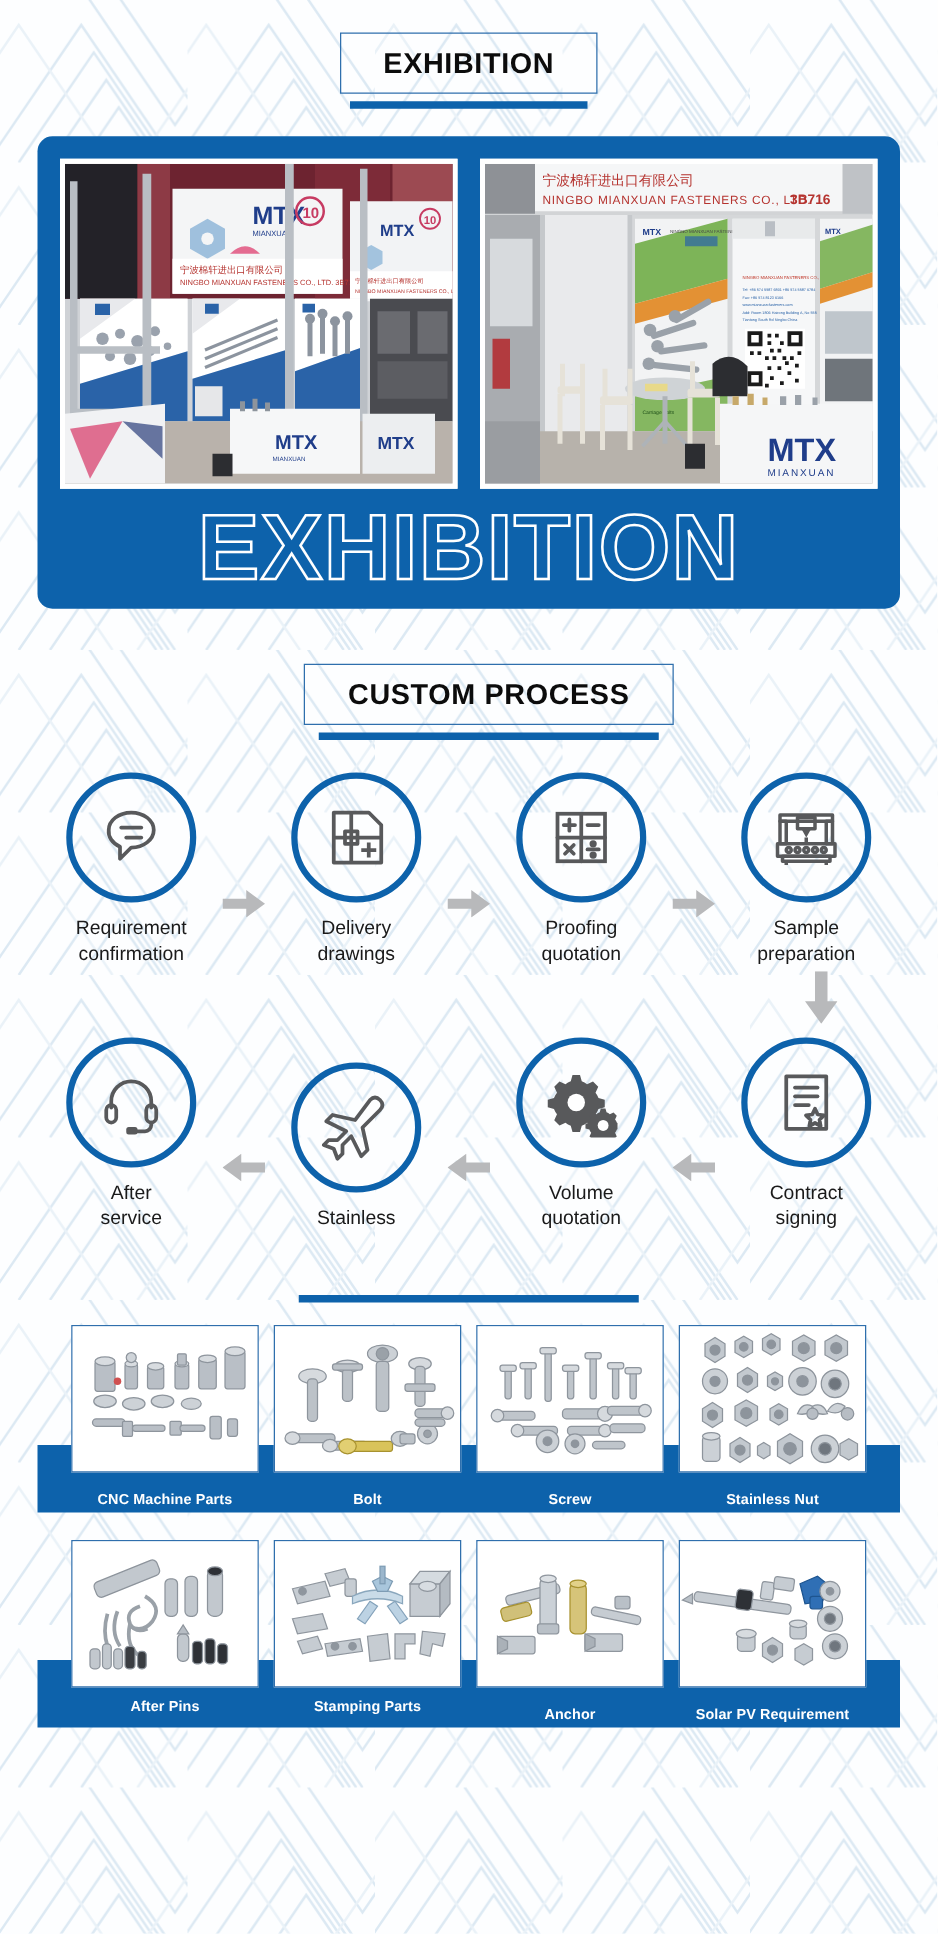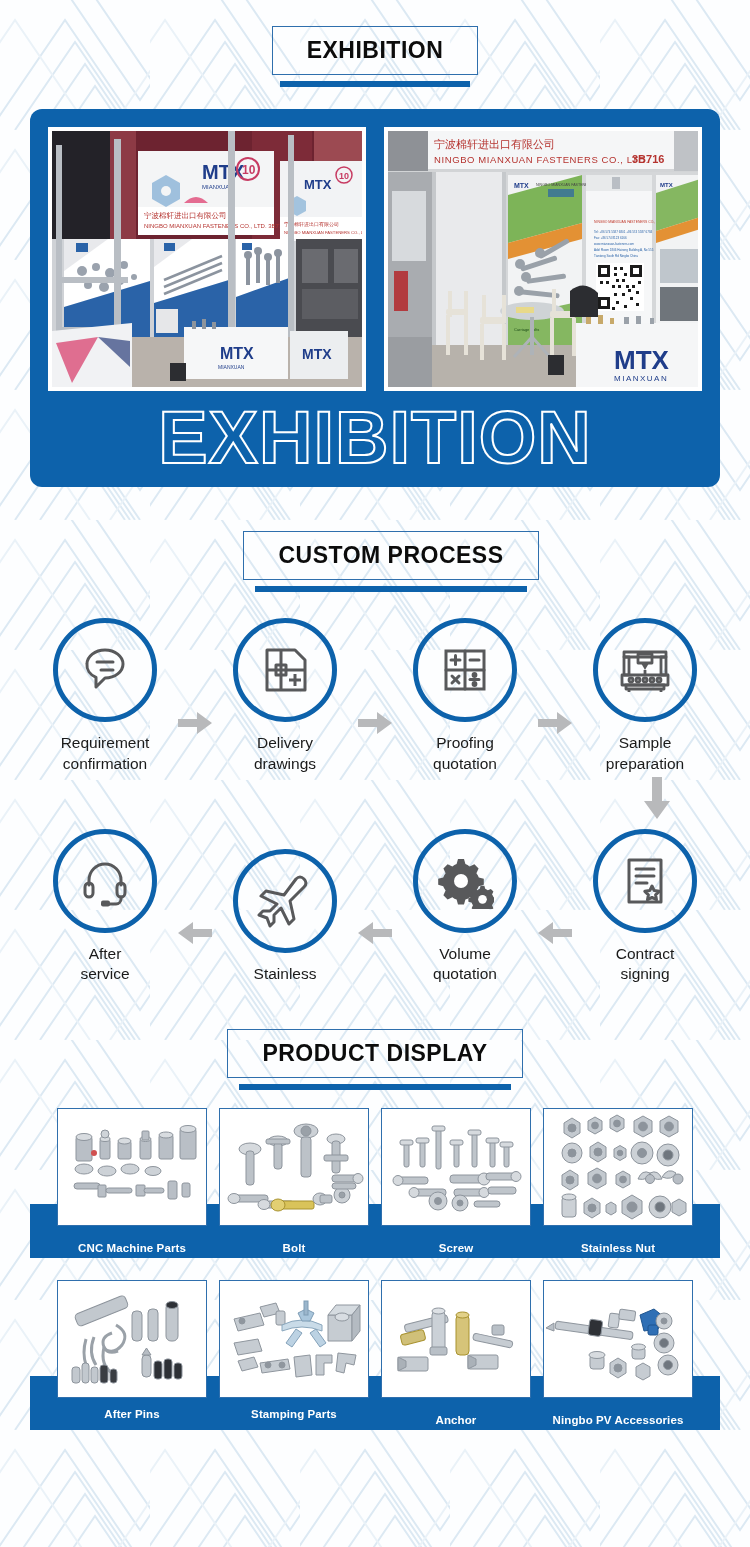--- a/index.html
+++ b/index.html
@@ -611,23 +611,20 @@
         </div>
         <div class="plabel">
           <div>Contract</div>
           <div>signing</div>
         </div>
       </div>
     </div>
   </div>
 
   <div class="section-head" style="padding-top:44px;">
-    <div class="head-box">
-      <div class="head-text">PRODUCT DISPLAY</div>
-    </div>
     <div class="head-underline" style="width:272px;"></div>
   </div>
 
   <div class="prod-wrap" style="margin-top:18px;">
 
     <div class="prod-row">
       <div class="prod-band"></div>
       <div class="prod-cards">
 
         <div class="pcard">
@@ -909,19 +906,19 @@
                 <rect x="88" y="66" width="13" height="12" rx="3" fill="#c6ccd2"></rect>
                 <ellipse cx="94.5" cy="66" rx="7" ry="3" fill="#d7dbdf"></ellipse>
                 <path d="M92,86 l7,-4 l7,4 l0,9 l-7,4 l-7,-4 z" fill="#c6ccd2"></path>
                 <circle cx="120" cy="62" r="10" fill="#ccd1d6"></circle>
                   <circle cx="120" cy="62" r="4.5" fill="#6f767e"></circle>
                 <circle cx="124" cy="84" r="10" fill="#ccd1d6"></circle>
                   <circle cx="124" cy="84" r="4.5" fill="#6f767e"></circle>
               </g>
             </svg>
           </div>
-          <div class="pcaption">Ningbo PV Accessories</div>
+          <div class="pcaption">Solar PV Requirement</div>
         </div>
       </div>
     </div>
   </div>
 
 </div>
 
 </body></html>

